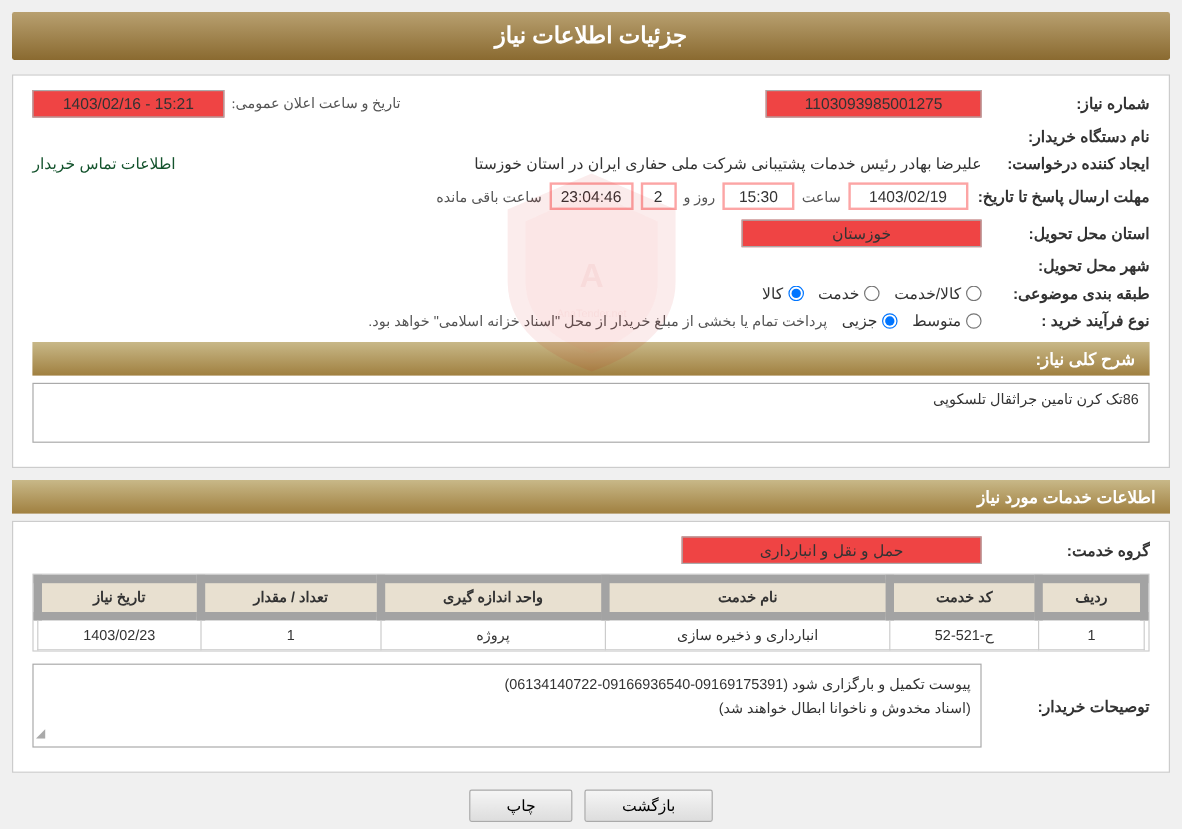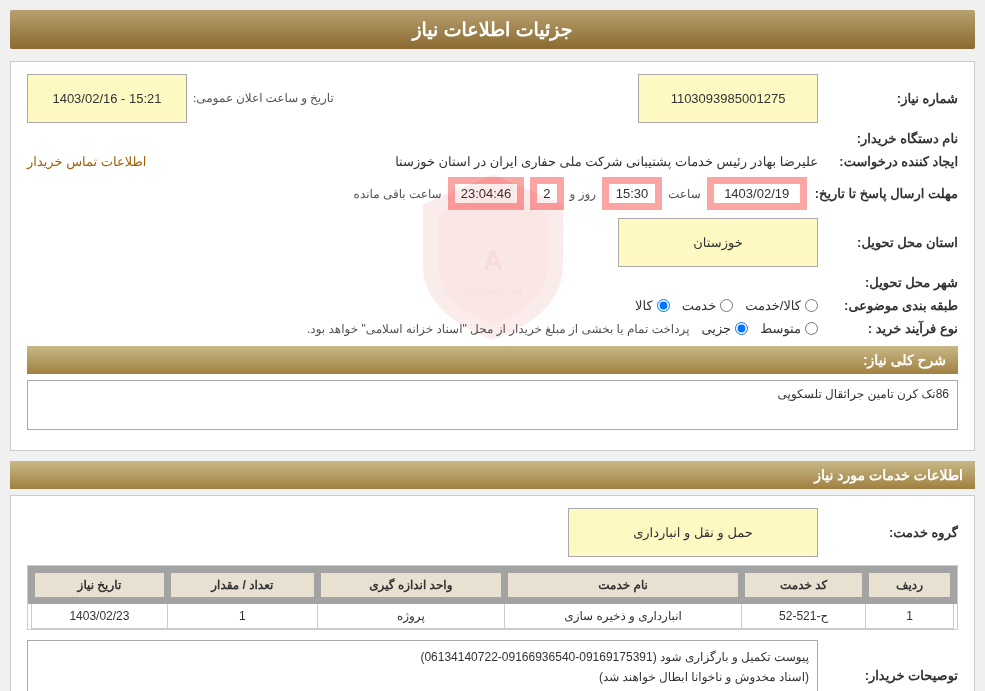--- a/index.html
+++ b/index.html
@@ -41,44 +41,44 @@
     }
     .label {
       color: #333;
       font-weight: bold;
       min-width: 140px;
       text-align: right;
       padding-left: 8px;
     }
     .value-box {
       border: 1px solid #aaa;
-      background: #fef9c3;
-      padding: 16px 8px;
+      background: #ef4444;
+      padding: 3px 8px;
       min-width: 120px;
       min-height: 22px;
       text-align: center;
     }
     .value-box.wide { min-width: 300px; }
     .link-text {
-      color: #a16207;
+      color: #14532d;
       text-decoration: none;
       cursor: pointer;
     }
     .inline-fields {
       display: flex;
       align-items: center;
       gap: 6px;
       flex: 1;
     }
     .small-label {
       font-size: 12px;
       color: #555;
     }
     .small-box {
-      border: 7px solid #fca5a5;
+      border: 2px solid #fca5a5;
       padding: 2px 6px;
       background: white;
       min-width: 80px;
       text-align: center;
     }
     .radio-group {
       display: flex;
       align-items: center;
       gap: 12px;
       flex: 1;

